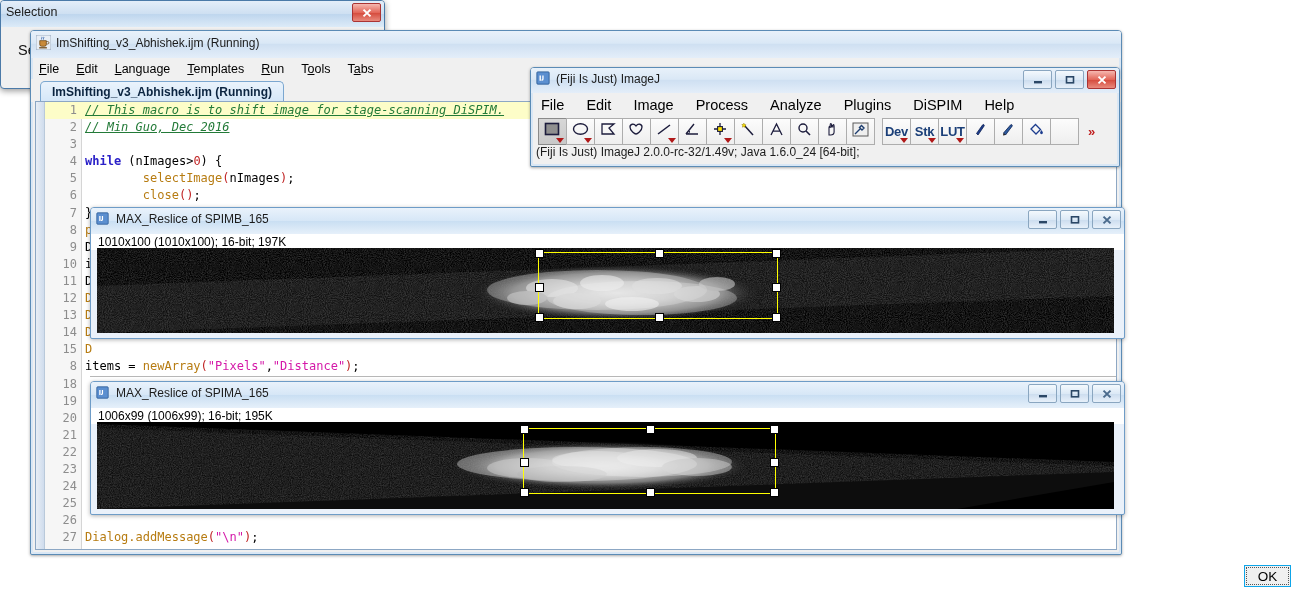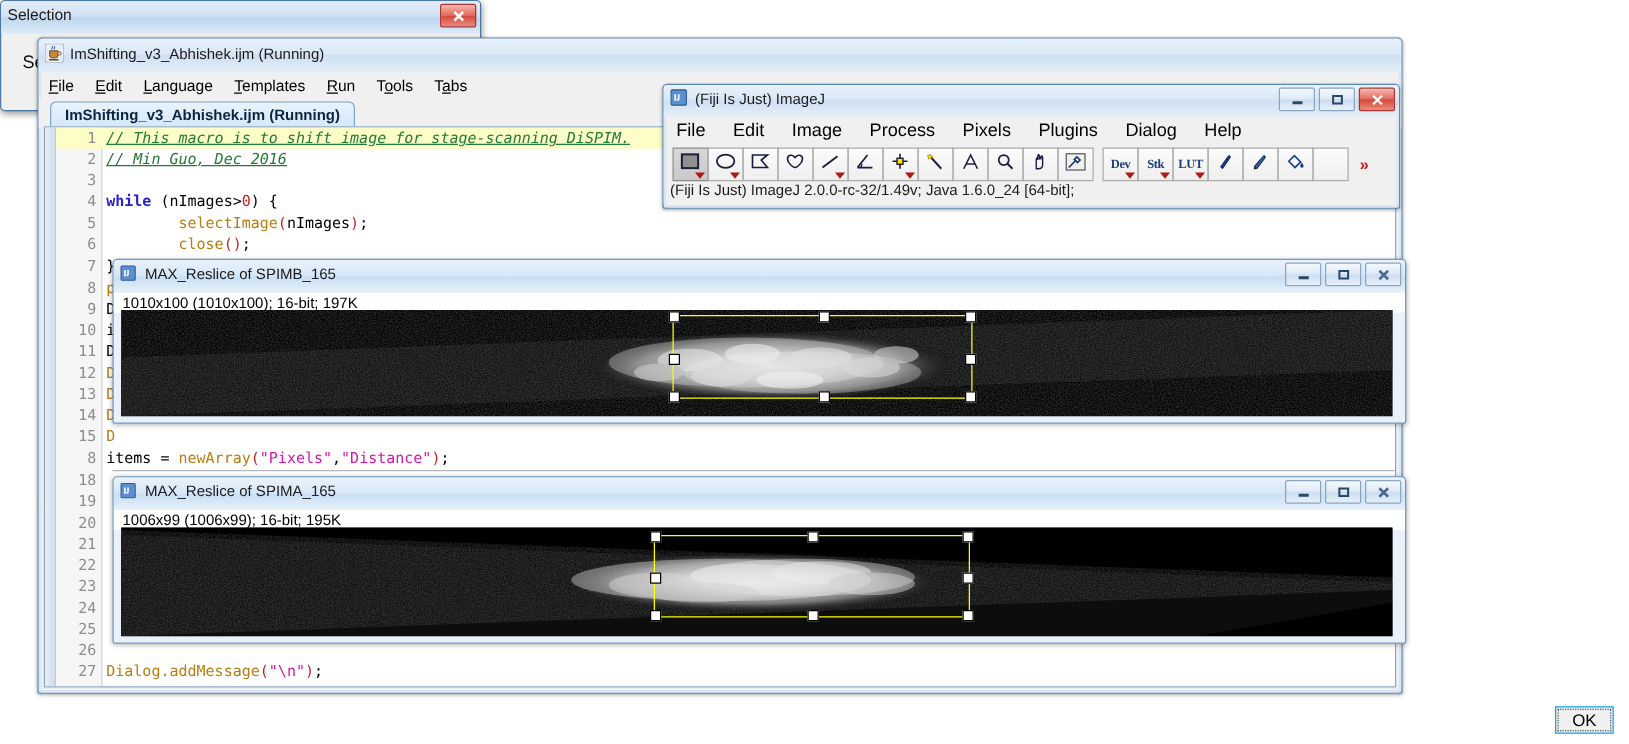--- a/index.html
+++ b/index.html
@@ -61,21 +61,21 @@
   #fiji-window{left:530px;top:67px;width:588px;height:98px;}
   #fiji-window .titlebar{height:21px;}
   .fiji-menubar{height:24px;display:flex;align-items:center;gap:22px;padding-left:10px;font-size:14.5px;background:#f0f0f0;}
   .toolrow{height:28px;display:flex;align-items:center;padding-left:7px;gap:0;background:#f0f0f0;}
   .tool{width:27px;height:25px;border:1px solid #adadad;margin-right:-1px;
         background:linear-gradient(to bottom,#fcfcfc,#eeeeee);position:relative;
         display:flex;align-items:center;justify-content:center;}
   .tool.sel{background:linear-gradient(to bottom,#d7d7d7,#c9c9c9);border-color:#8a8a8a;}
   .tool .tri{position:absolute;right:2px;bottom:1px;width:0;height:0;
              border-left:4px solid transparent;border-right:4px solid transparent;border-top:5px solid #b01818;}
-  .tool .txt{font-size:10px;color:#1b3f78;font-weight:bold;font-family:Liberation Serif, serif;letter-spacing:-.3px;}
+  .tool .txt{font-size:13px;color:#1b3f78;font-weight:bold;font-family:Liberation Sans, sans-serif;letter-spacing:-.3px;}
   .tgap{width:8px;}
   .statusline{height:17px;font-size:12px;padding-left:5px;color:#1b1b1b;background:#f0f0f0;white-space:nowrap;}
 
   
   .imgwin{position:absolute;border:1px solid #6e9cc7;border-radius:4px 4px 2px 2px;
           background:#eaf1fa;box-shadow:0 1px 4px rgba(0,0,0,.3);}
   .imgwin .titlebar{height:22px;background:linear-gradient(to bottom,#e9f2fb,#d7e7f7 48%,#cadff3 52%,#e6f0fa);align-items:center;}
   .img-subtitle{font-size:12px;padding:1px 0 1px 7px;background:#fff;color:#000;white-space:nowrap;}
   .canvas-wrap{position:relative;background:#000;overflow:hidden;}
   .roi{position:absolute;border:1px solid #ffff00;box-sizing:border-box;}
@@ -189,23 +189,23 @@
           </svg>
       </span>
     </span>
   </div>
 
   <div class="fiji-menubar">
     <span>File</span>
     <span>Edit</span>
     <span>Image</span>
     <span>Process</span>
-    <span>Pixels</span>
+    <span>Analyze</span>
     <span>Plugins</span>
-    <span>Dialog</span>
+    <span>DiSPIM</span>
     <span>Help</span>
   </div>
 
   <div class="toolrow" id="fiji-toolbar">
       <div class="tool sel">
         <span><svg width="17" height="15" viewBox="0 0 17 15">
             <rect x="1.5" y="1.5" width="13" height="11" fill="#8f8f8f" stroke="#1c1c3c" stroke-width="1.6"></rect>
           </svg></span>
         <span class="tri"></span>
       </div>

